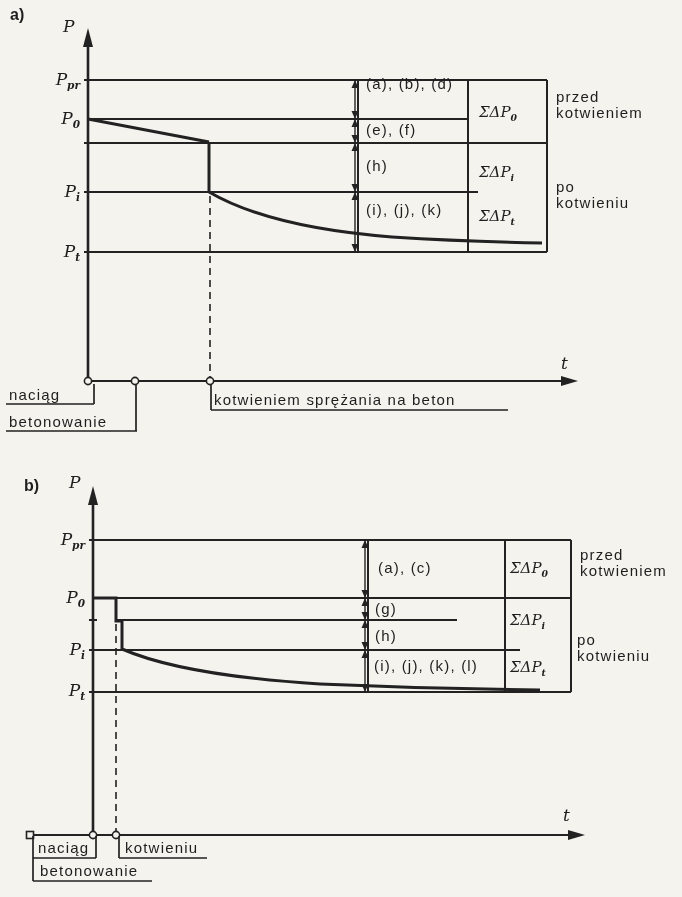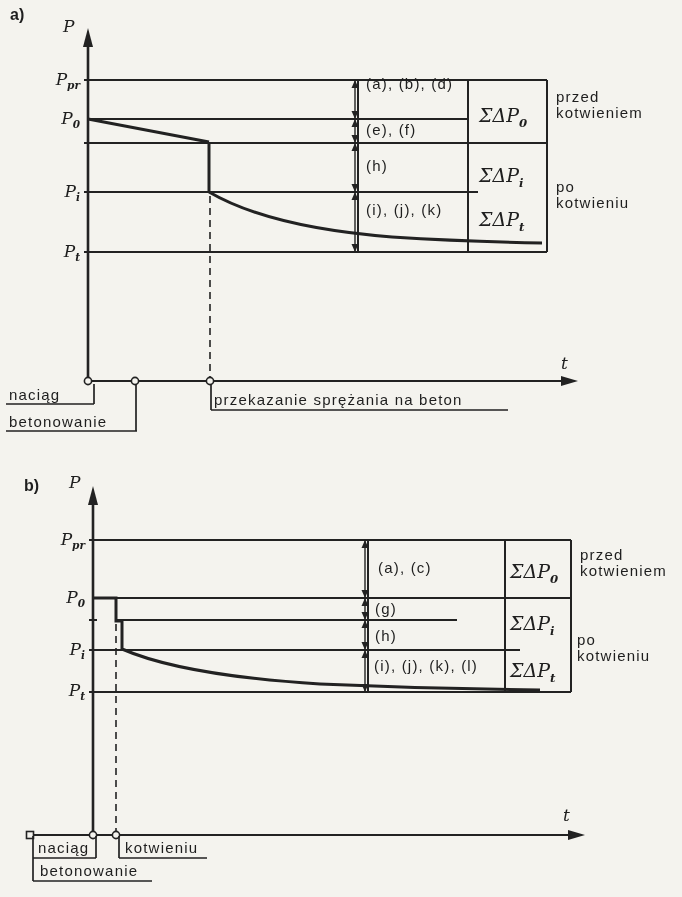--- a/index.html
+++ b/index.html
@@ -4,21 +4,21 @@
 <style>
   html,body{margin:0;padding:0;background:#f4f3ee;}
   #figure{position:relative;width:682px;height:897px;background:#f4f3ee;overflow:hidden;
           font-family:"Liberation Sans",sans-serif;color:#1e1e1e;}
   #linework{position:absolute;left:0;top:0;}
   .lbl{position:absolute;line-height:1.06;white-space:nowrap;color:#1e1e1e;}
   .sans{font-family:"Liberation Sans",sans-serif;font-size:15px;letter-spacing:1.2px;}
   .panel{font-size:16px;font-weight:700;letter-spacing:0;}
   .math{font-family:"DejaVu Serif",serif;font-style:italic;font-size:17px;letter-spacing:0;}
   .math sub{font-size:62%;letter-spacing:0;font-weight:bold;}
-  .sum{font-size:19px;}
+  .sum{font-size:15px;}
   .phase span{display:block;}
   .ralign{text-align:right;}
 </style>
 </head>
 <body>
 
 <div id="figure">
 
   <svg id="linework" width="682" height="897" viewBox="0 0 682 897" fill="none" stroke="#222222" stroke-width="1.8">
 
@@ -152,21 +152,21 @@
       <span>kotwieniem</span>
     </span>
   <span class="lbl sans phase" style="left:556px;top:179px">
       <span>po</span>
       <span>kotwieniu</span>
     </span>
 
   <span class="lbl math" style="left:561px;top:354px">t</span>
   <span class="lbl sans" style="left:9px;top:387px">naciąg</span>
   <span class="lbl sans" style="left:9px;top:414px">betonowanie</span>
-  <span class="lbl sans" style="left:214px;top:392px">przekazanie sprężania na beton</span>
+  <span class="lbl sans" style="left:214px;top:392px">kotwieniem sprężania na beton</span>
 
   <span class="lbl sans panel" style="left:24px;top:478px">b)</span>
   <span class="lbl math" style="left:69px;top:473px">P</span>
 
   <span class="lbl math ralign" style="left:43px;top:530px;width:42px"><span>P</span><sub>pr</sub></span>
   <span class="lbl math ralign" style="left:43px;top:588px;width:42px"><span>P</span><sub>0</sub></span>
   <span class="lbl math ralign" style="left:43px;top:640px;width:42px"><span>P</span><sub>i</sub></span>
   <span class="lbl math ralign" style="left:43px;top:681px;width:42px"><span>P</span><sub>t</sub></span>
 
   <span class="lbl sans" style="left:378px;top:560px">(a), (c)</span>

